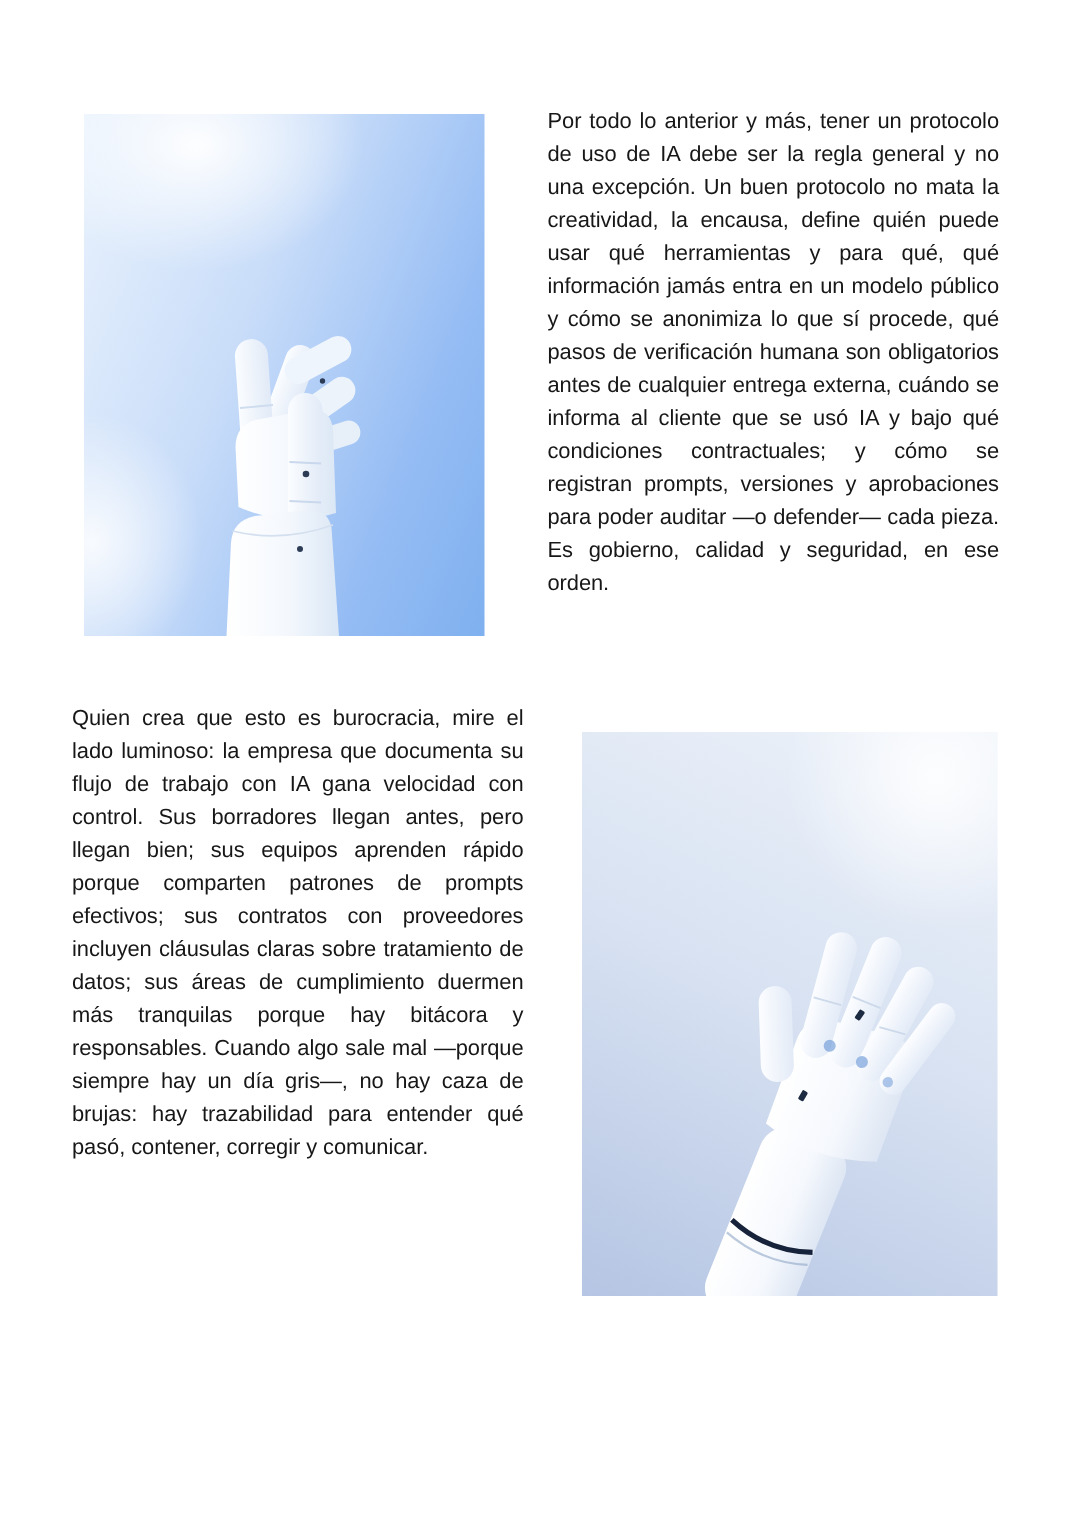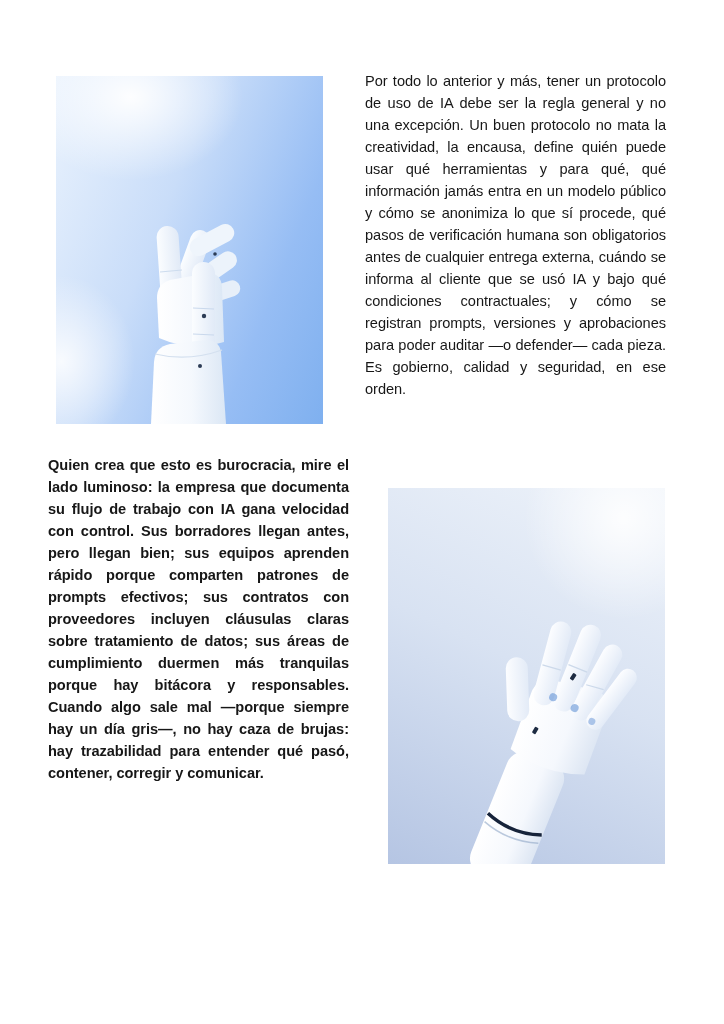--- a/index.html
+++ b/index.html
@@ -18,21 +18,21 @@
     position: absolute;
     margin: 0;
     font-size: 14.6px;
     line-height: 22px;
     font-weight: 500;
     color: #171717;
     text-align: justify;
     letter-spacing: -0.05px;
   }
   .para-tr { left: 365px; top: 70px;  width: 301px; }
-  .para-bl { left: 48px;  top: 454px; width: 301px; font-weight: bold; }
+  .para-bl { left: 48px;  top: 468px; width: 301px; }
 
   figure.img { position: absolute; margin: 0; overflow: hidden; }
   figure.img svg { display: block; width: 100%; height: 100%; }
 
   .img-tl {
     left: 56px; top: 76px; width: 267px; height: 348px;
     background:
       radial-gradient(70% 40% at 28% 6%,  rgba(255,255,255,0.95) 0%, rgba(255,255,255,0) 60%),
       radial-gradient(50% 45% at 2% 82%,  rgba(255,255,255,0.85) 0%, rgba(255,255,255,0) 55%),
       linear-gradient(112deg, #e9f2fd 0%, #c9ddf9 40%, #96bdf4 75%, #7fb0ef 100%);

